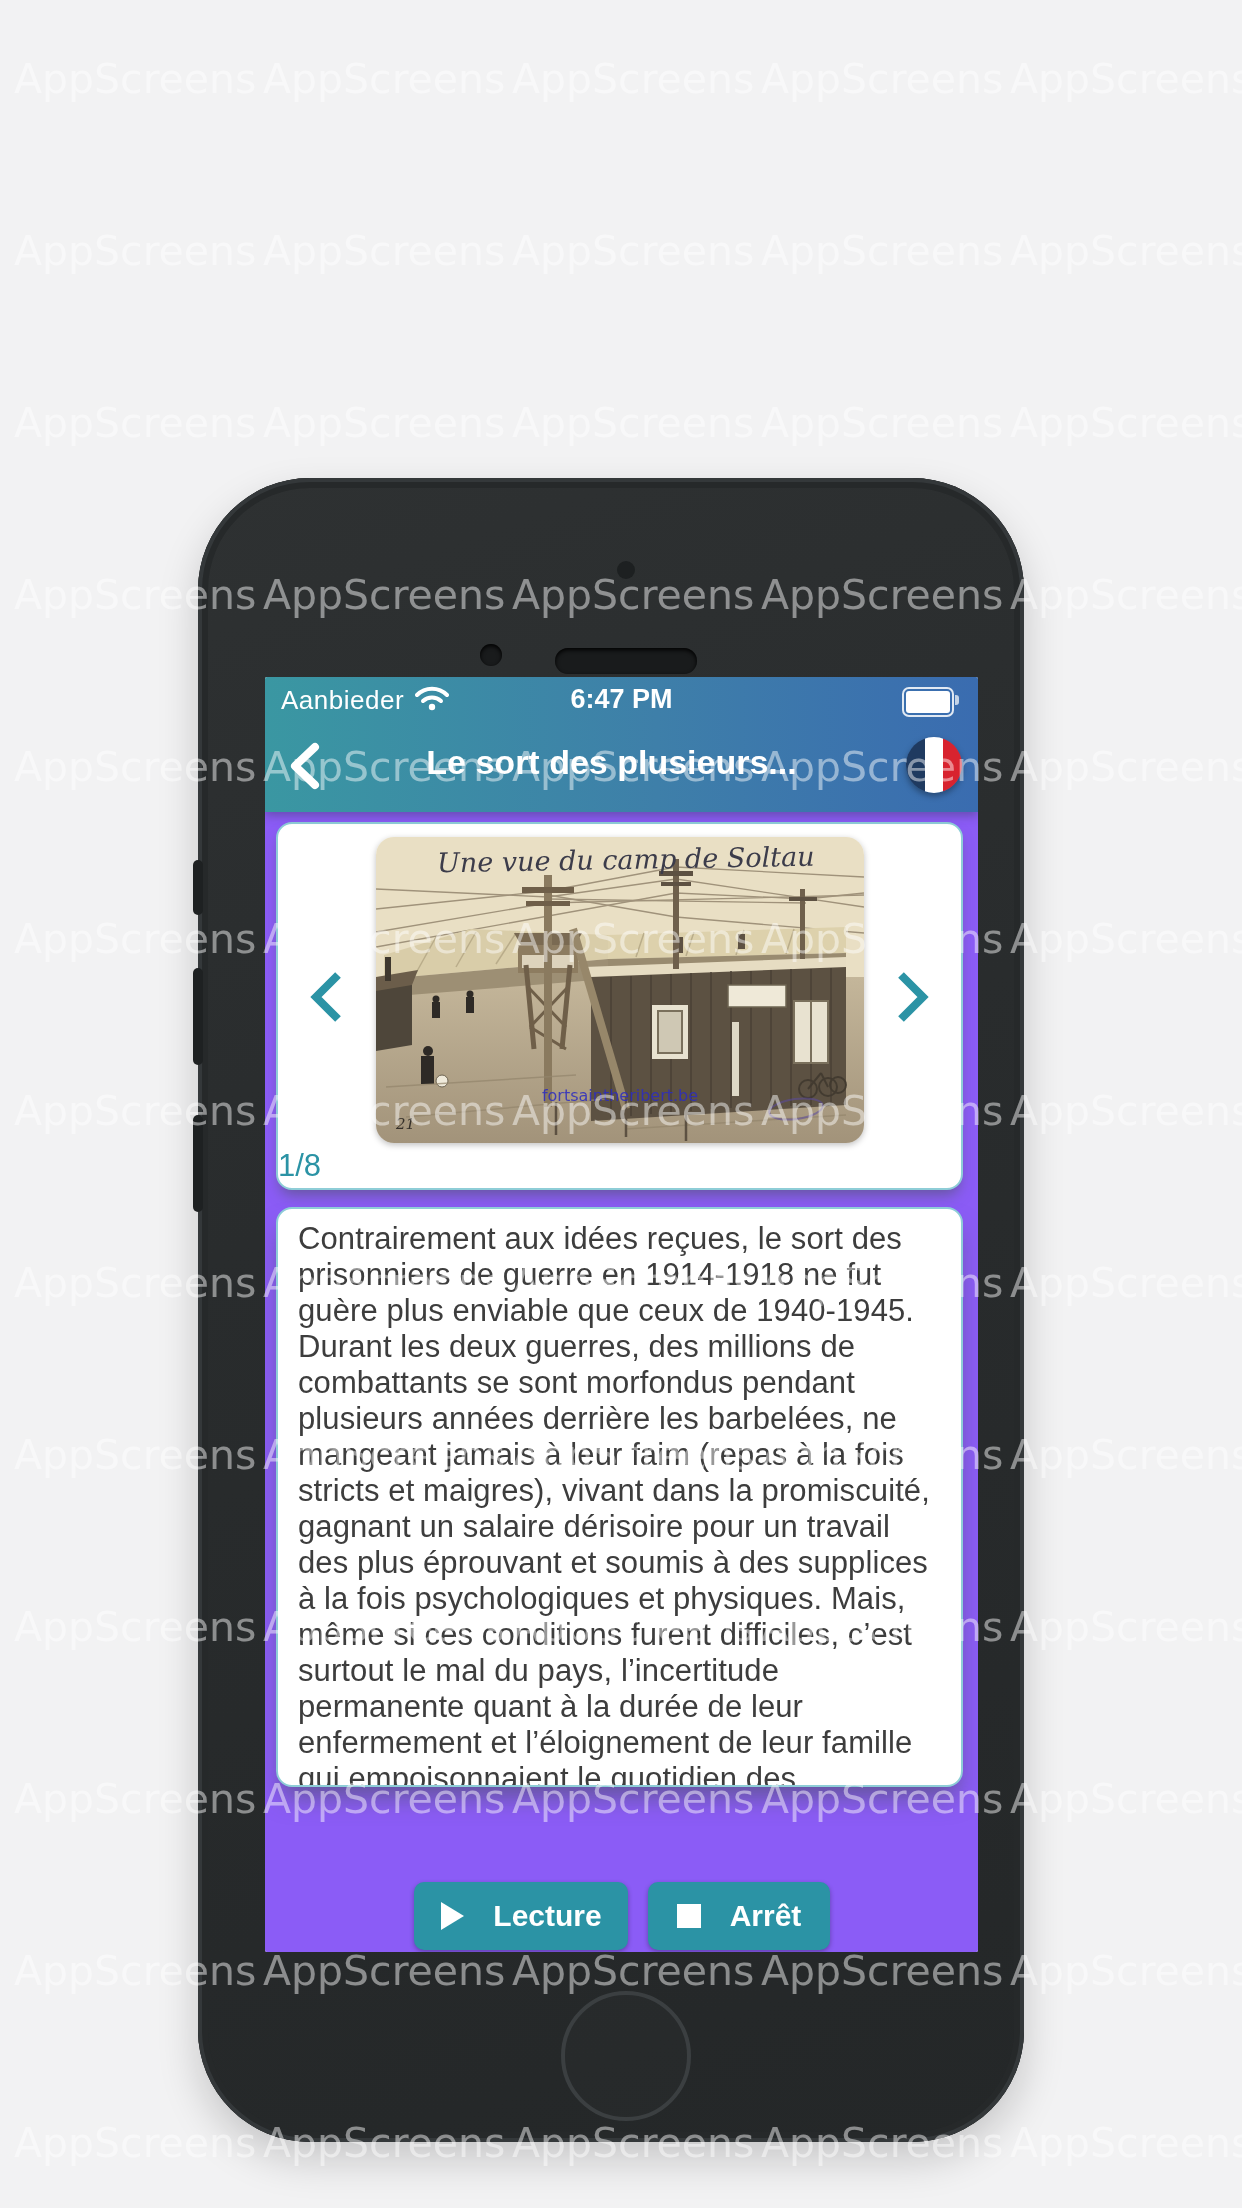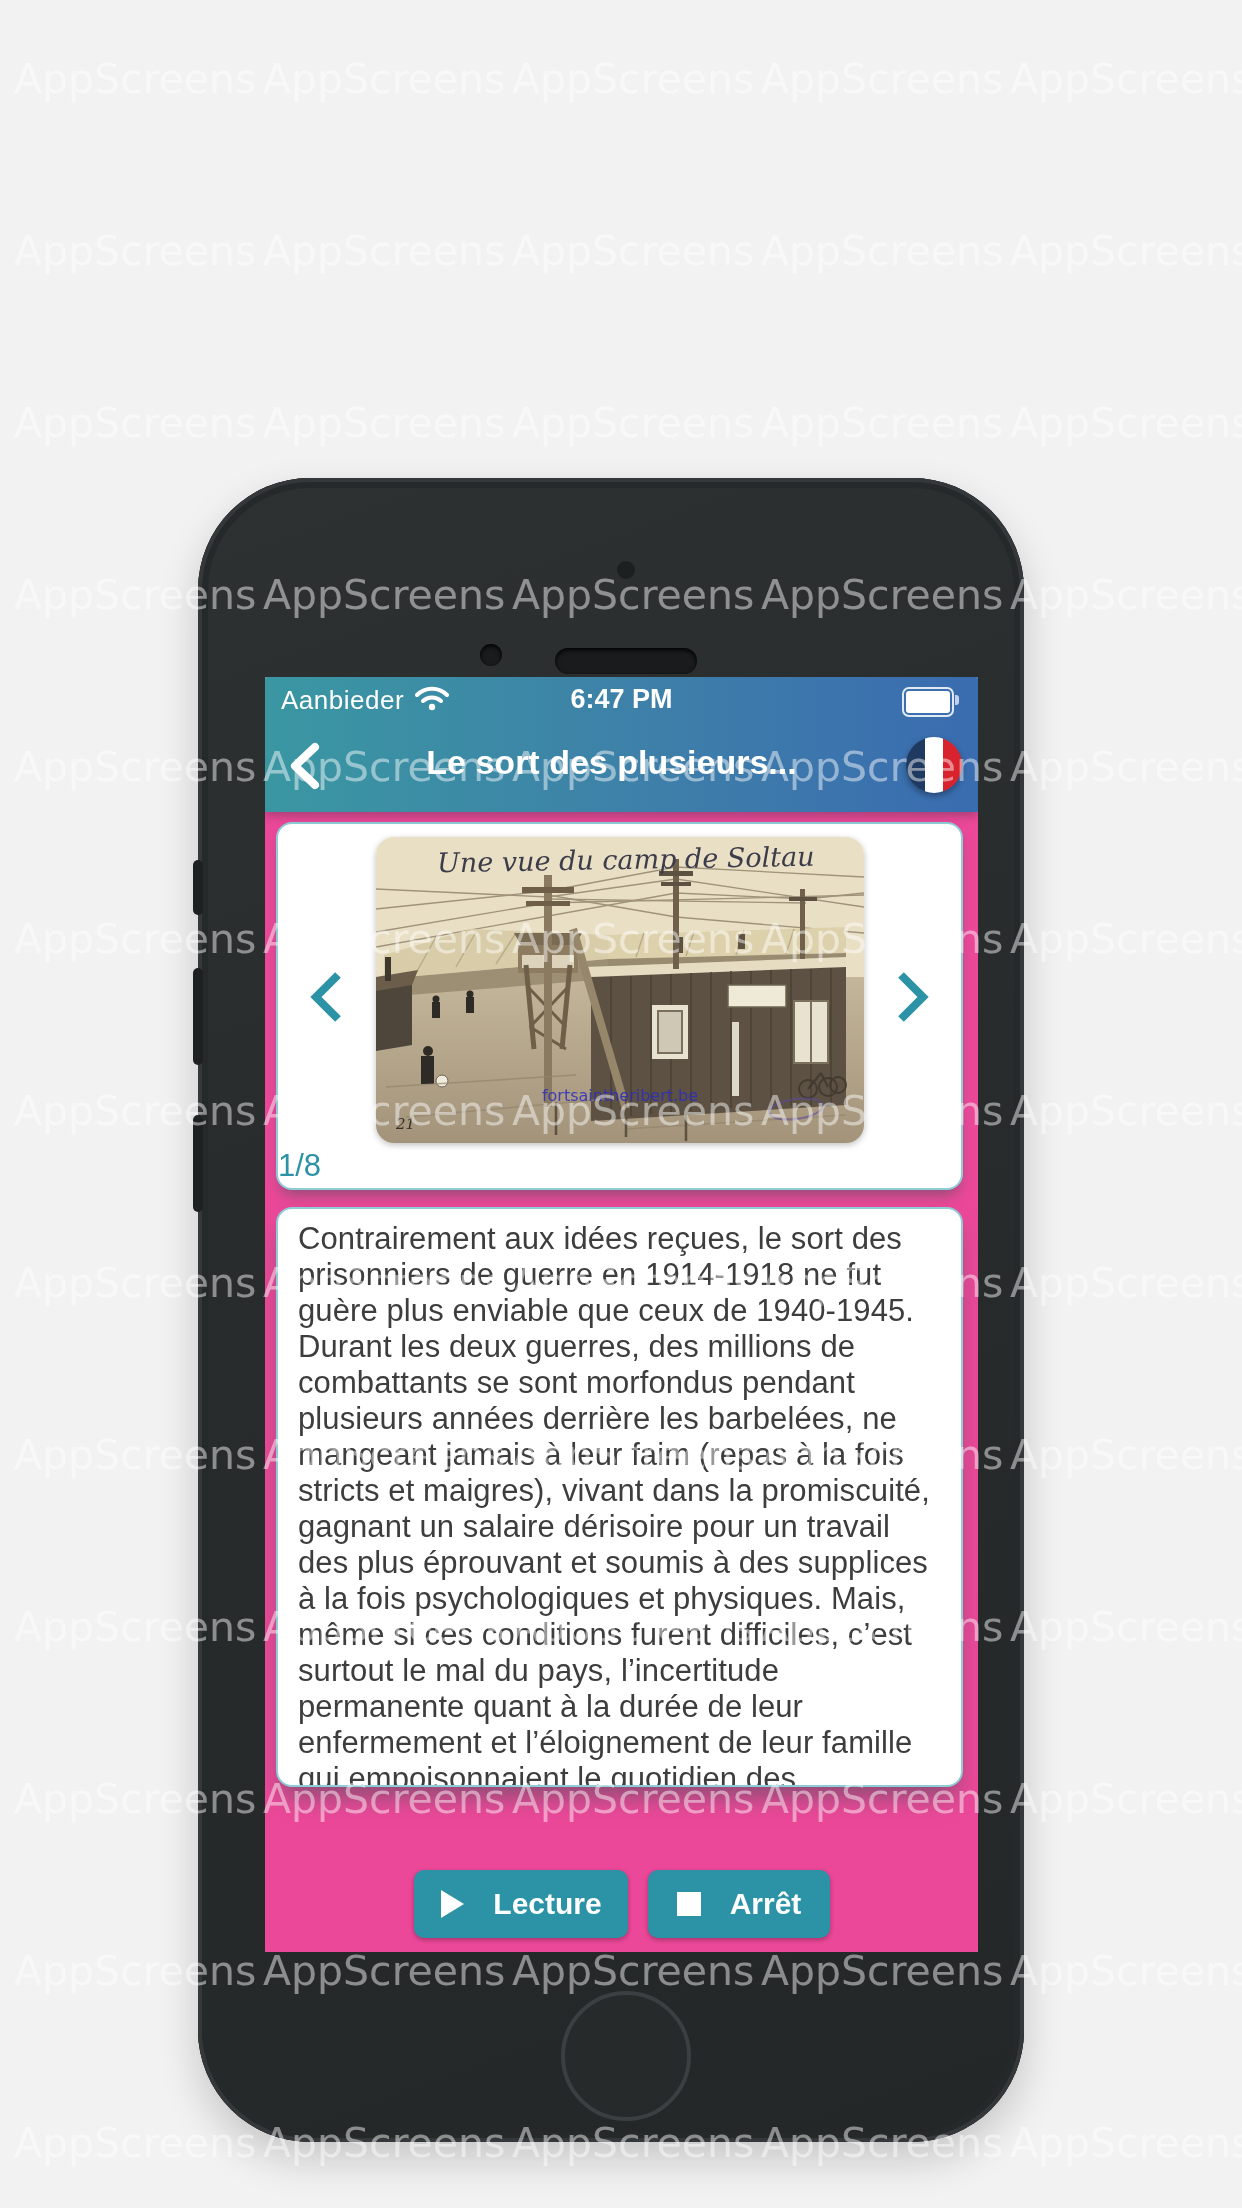--- a/index.html
+++ b/index.html
@@ -28,38 +28,38 @@
   .time{position:absolute;left:0;top:7px;width:100%;text-align:center;color:#fff;font-size:27px;font-weight:700;}
   .battery{position:absolute;right:24px;top:10px;width:44px;height:22px;border:2px solid rgba(255,255,255,0.85);border-radius:7px;background:#fff;background-clip:content-box;padding:2px;}
   .battery:after{content:"";position:absolute;right:-7px;top:6px;width:4px;height:10px;background:rgba(255,255,255,0.7);border-radius:0 3px 3px 0;}
   .nav-row{position:absolute;left:0;top:42px;width:100%;height:93px;}
   .back-btn{position:absolute;left:20px;top:22px;width:40px;height:50px;cursor:pointer;}
   .nav-title{position:absolute;left:70px;right:90px;top:24px;text-align:center;color:#fff;font-size:34px;font-weight:700;white-space:nowrap;overflow:hidden;}
   .flag{position:absolute;right:16px;top:18px;width:56px;height:56px;border-radius:50%;
         background:linear-gradient(90deg,#1f3a60 0 34%,#ffffff 34% 66%,#d8232f 66% 100%);
         box-shadow:0 3px 6px rgba(0,0,0,0.35);}
 
-  .content{position:absolute;left:0;top:135px;width:100%;height:1140px;background:#ec4899;}
+  .content{position:absolute;left:0;top:135px;width:100%;height:1140px;background:#8b5cf6;}
 
   .card{position:absolute;left:11px;width:687px;background:#fff;border:2px solid #8ecdd7;border-radius:16px;box-sizing:border-box;}
   .carousel-card{top:10px;height:368px;box-shadow:0 9px 14px -4px rgba(72,82,88,0.55);}
   .photo-wrap{position:absolute;left:50%;top:13px;transform:translateX(-50%);width:488px;height:306px;border-radius:18px;overflow:hidden;box-shadow:0 2px 6px rgba(0,0,0,0.25);}
   .chev{position:absolute;top:145px;width:46px;height:56px;cursor:pointer;}
   .chev.left{left:26px;}
   .chev.right{right:26px;}
   .page-indicator{position:absolute;left:0;bottom:4px;width:100%;color:#2b93a5;font-size:31px;}
 
   .text-card{top:395px;height:580px;overflow:hidden;box-shadow:0 16px 24px -6px rgba(72,82,88,0.6);}
   .article{position:absolute;left:20px;top:12px;width:644px;color:#3d3d3d;font-size:31px;line-height:36px;letter-spacing:0.1px;}
 
   .timer{position:absolute;left:0;top:994px;width:100%;text-align:center;color:#2c2c2c;font-size:47px;font-weight:500;letter-spacing:2px;}
   .controls{position:absolute;left:0;top:1058px;width:100%;display:flex;justify-content:center;gap:20px;}
   .btn{height:68px;border:none;border-radius:10px;background:#2b93a5;color:#fff;font-family:"Liberation Sans",sans-serif;
        font-size:30px;font-weight:700;display:flex;align-items:center;justify-content:center;gap:28px;
-       box-shadow:0 2px 5px rgba(0,0,0,0.3);cursor:pointer;}
+       box-shadow:0 2px 5px rgba(0,0,0,0.3);cursor:pointer;margin-top:12px;}
   .btn-play{width:214px;}
   .btn-stop{width:182px;}
 
   
   .wm-layer{position:absolute;left:0;top:0;width:1242px;height:2200px;z-index:60;pointer-events:none;overflow:hidden;}
   .wm-row{position:absolute;left:14px;width:1260px;display:flex;}
   .wm-row span{display:block;width:249px;font-size:41px;color:rgba(255,255,255,0.47);white-space:nowrap;font-family:"DejaVu Sans",sans-serif;}
 </style>
 </head>
 <body>

